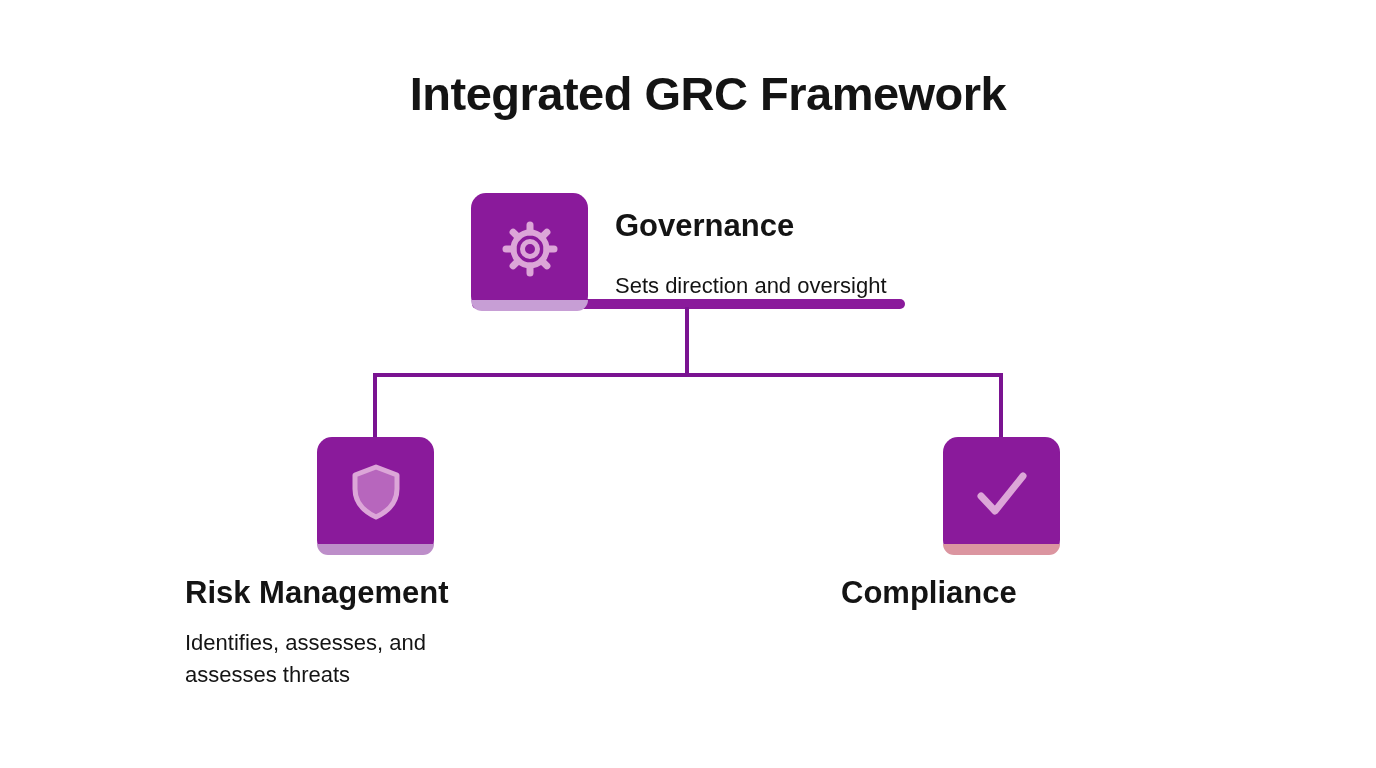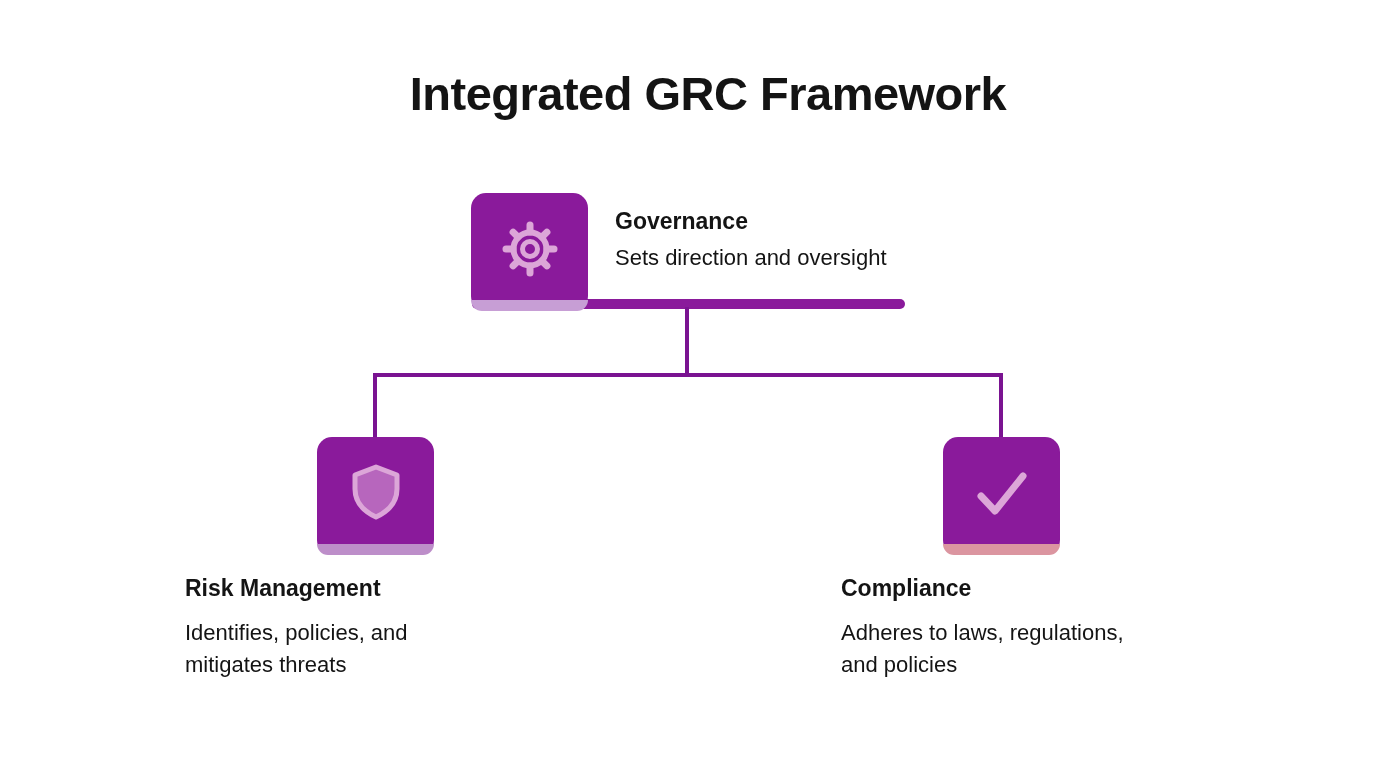--- a/index.html
+++ b/index.html
@@ -70,31 +70,31 @@
   }
   .icon svg { width: 100%; height: 100%; display: block; }
   
   .gov-text {
     position: absolute;
     left: 615px; top: 207px;
     width: 420px;
     text-align: left;
   }
   .node-heading {
-    font-size: 23px;
+    font-size: 31px;
     font-weight: 700;
     color: var(--text, #141414);
     line-height: 1.25;
   }
   .node-desc {
     font-size: 22px;
     font-weight: 400;
     color: var(--text, #141414);
     line-height: 1.45;
-    margin-top: 6px;
+    margin-top: 24px;
   }
   .center-text { text-align: left; position: absolute; }
   .risk-text        { left: 185px; top: 574px; width: 380px; }
   .compliance-text  { left: 841px; top: 574px; width: 380px; }
   .center-text .node-desc { margin-top: 14px; }
 </style>
 </head>
 <body>
 
 <div class="stage">
@@ -135,34 +135,30 @@
     <span class="icon">
       <svg viewBox="0 0 76 76">
         <path d="M38 12 L59 20 V34 C59 47 51 56 38 62 C25 56 17 47 17 34 V20 Z" fill="currentColor" fill-opacity="0.55" stroke="currentColor" stroke-width="5" stroke-linejoin="round"></path>
       </svg>
     </span>
     <span class="strip"></span>
   </div>
   <div class="center-text risk-text">
     <div class="node-heading">Risk Management</div>
     <div class="node-desc">
-      <span>Identifies, policies, and</span><br>
-      <span>mitigates threats</span>
+      <span>Identifies, assesses, and</span><br>
+      <span>assesses threats</span>
     </div>
   </div>
 
   <div class="node-box box-compliance">
     <span class="icon">
       <svg viewBox="0 0 76 76" fill="none" stroke="currentColor">
         <polyline points="17,41 31,56 59,21" stroke-width="7" stroke-linecap="round" stroke-linejoin="round"></polyline>
       </svg>
     </span>
     <span class="strip"></span>
   </div>
   <div class="center-text compliance-text">
     <div class="node-heading">Compliance</div>
-    <div class="node-desc">
-      <span>Adheres to laws, regulations,</span><br>
-      <span>and policies</span>
-    </div>
   </div>
 
 </div>
 
 </body></html>

